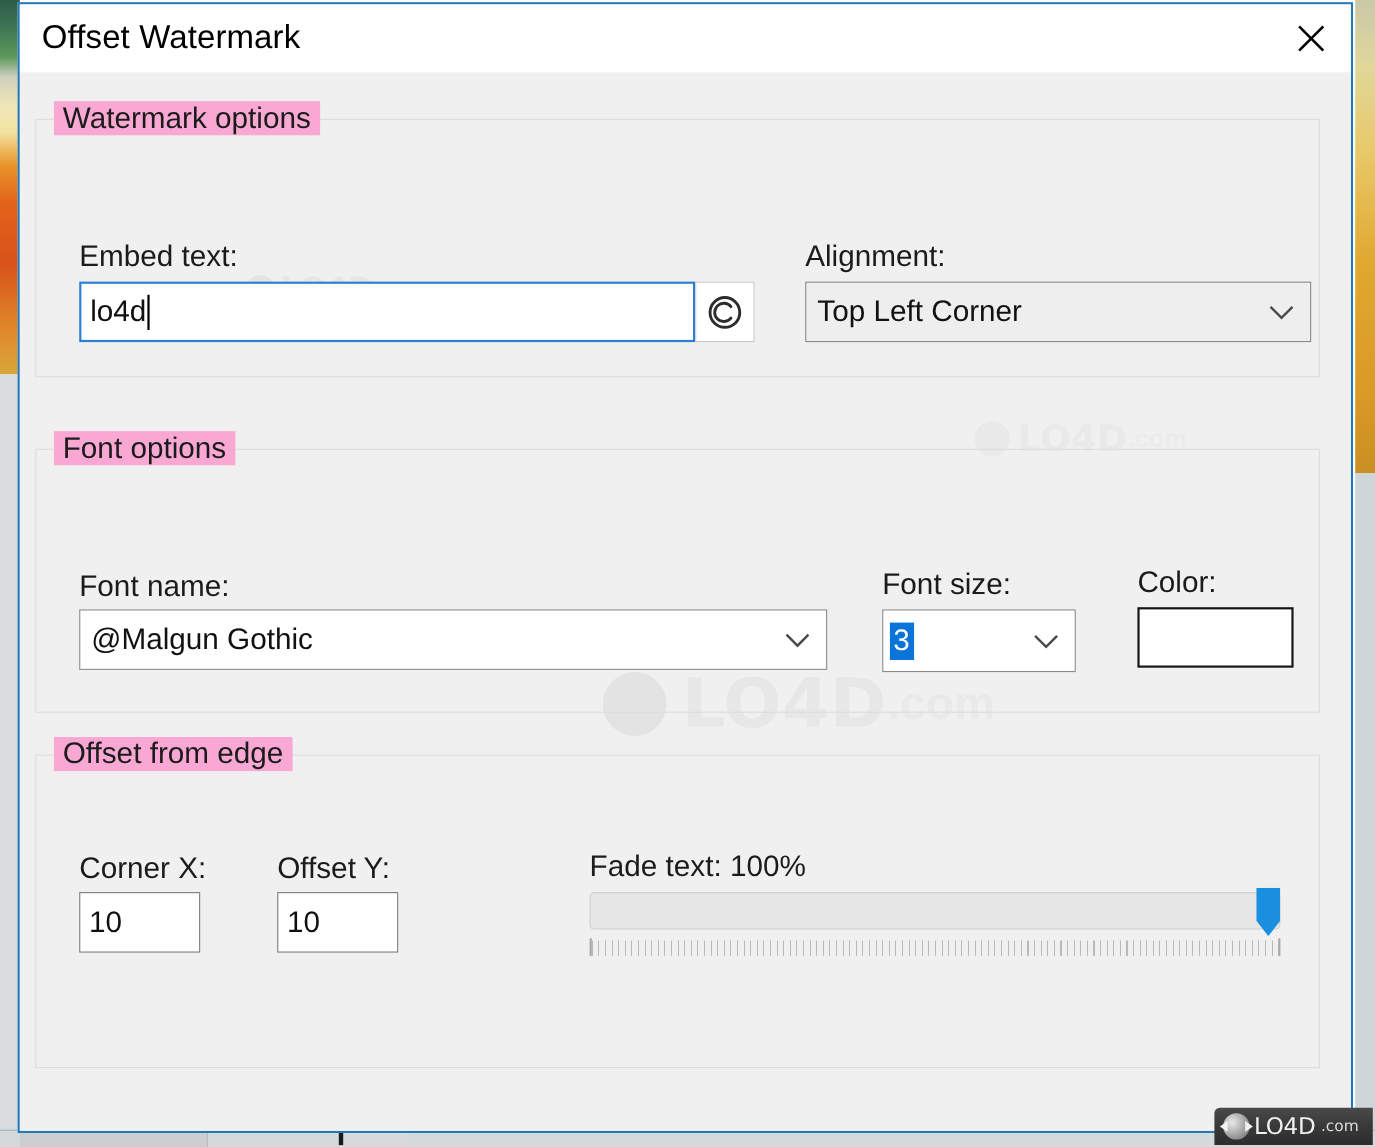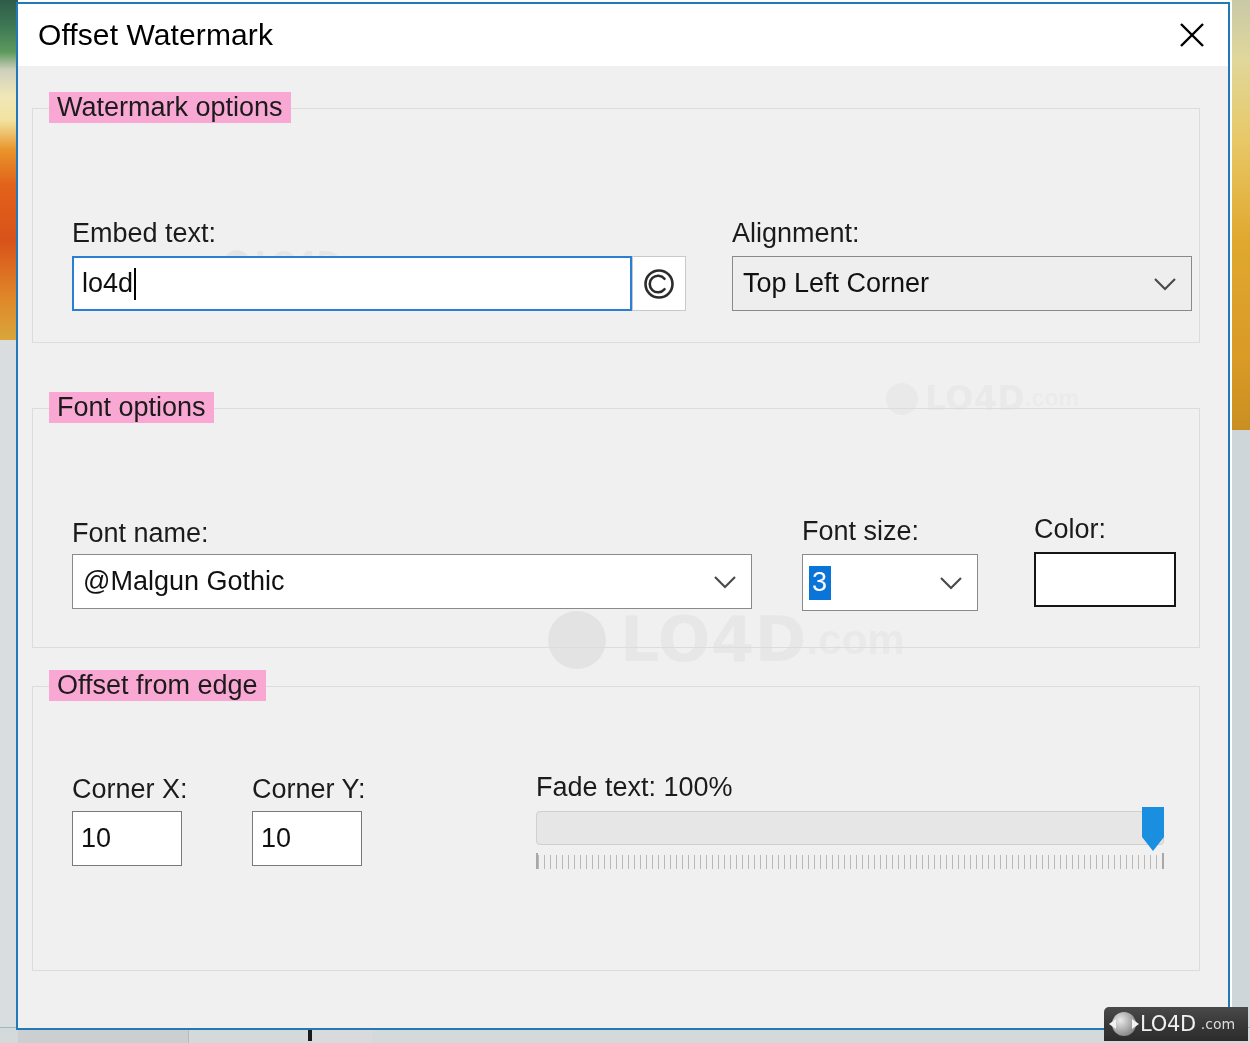--- a/index.html
+++ b/index.html
@@ -445,21 +445,21 @@
 
     <div class="group" id="group-offset">
       <div class="group-title">Offset from edge</div>
     </div>
 
     <div class="field-label" style="left:54px; top:708px;">Corner X:</div>
     <div class="textbox" style="left:54px; top:745px; width:110px; height:55px;">
       <span>10</span>
     </div>
 
-    <div class="field-label" style="left:234px; top:708px;">Corner Y:</div>
+    <div class="field-label" style="left:234px; top:708px;">Offset Y:</div>
     <div class="textbox" style="left:234px; top:745px; width:110px; height:55px;">
       <span>10</span>
     </div>
 
     <div class="field-label" style="left:518px; top:706px;">Fade text: 100%</div>
 
     <div class="slider-wrap" style="left:518px; top:745px; width:628px; height:62px;">
       <div class="slider-track"></div>
       <div class="slider-ticks"></div>
       <div class="slider-tick-end" style="left:0px;"></div>

